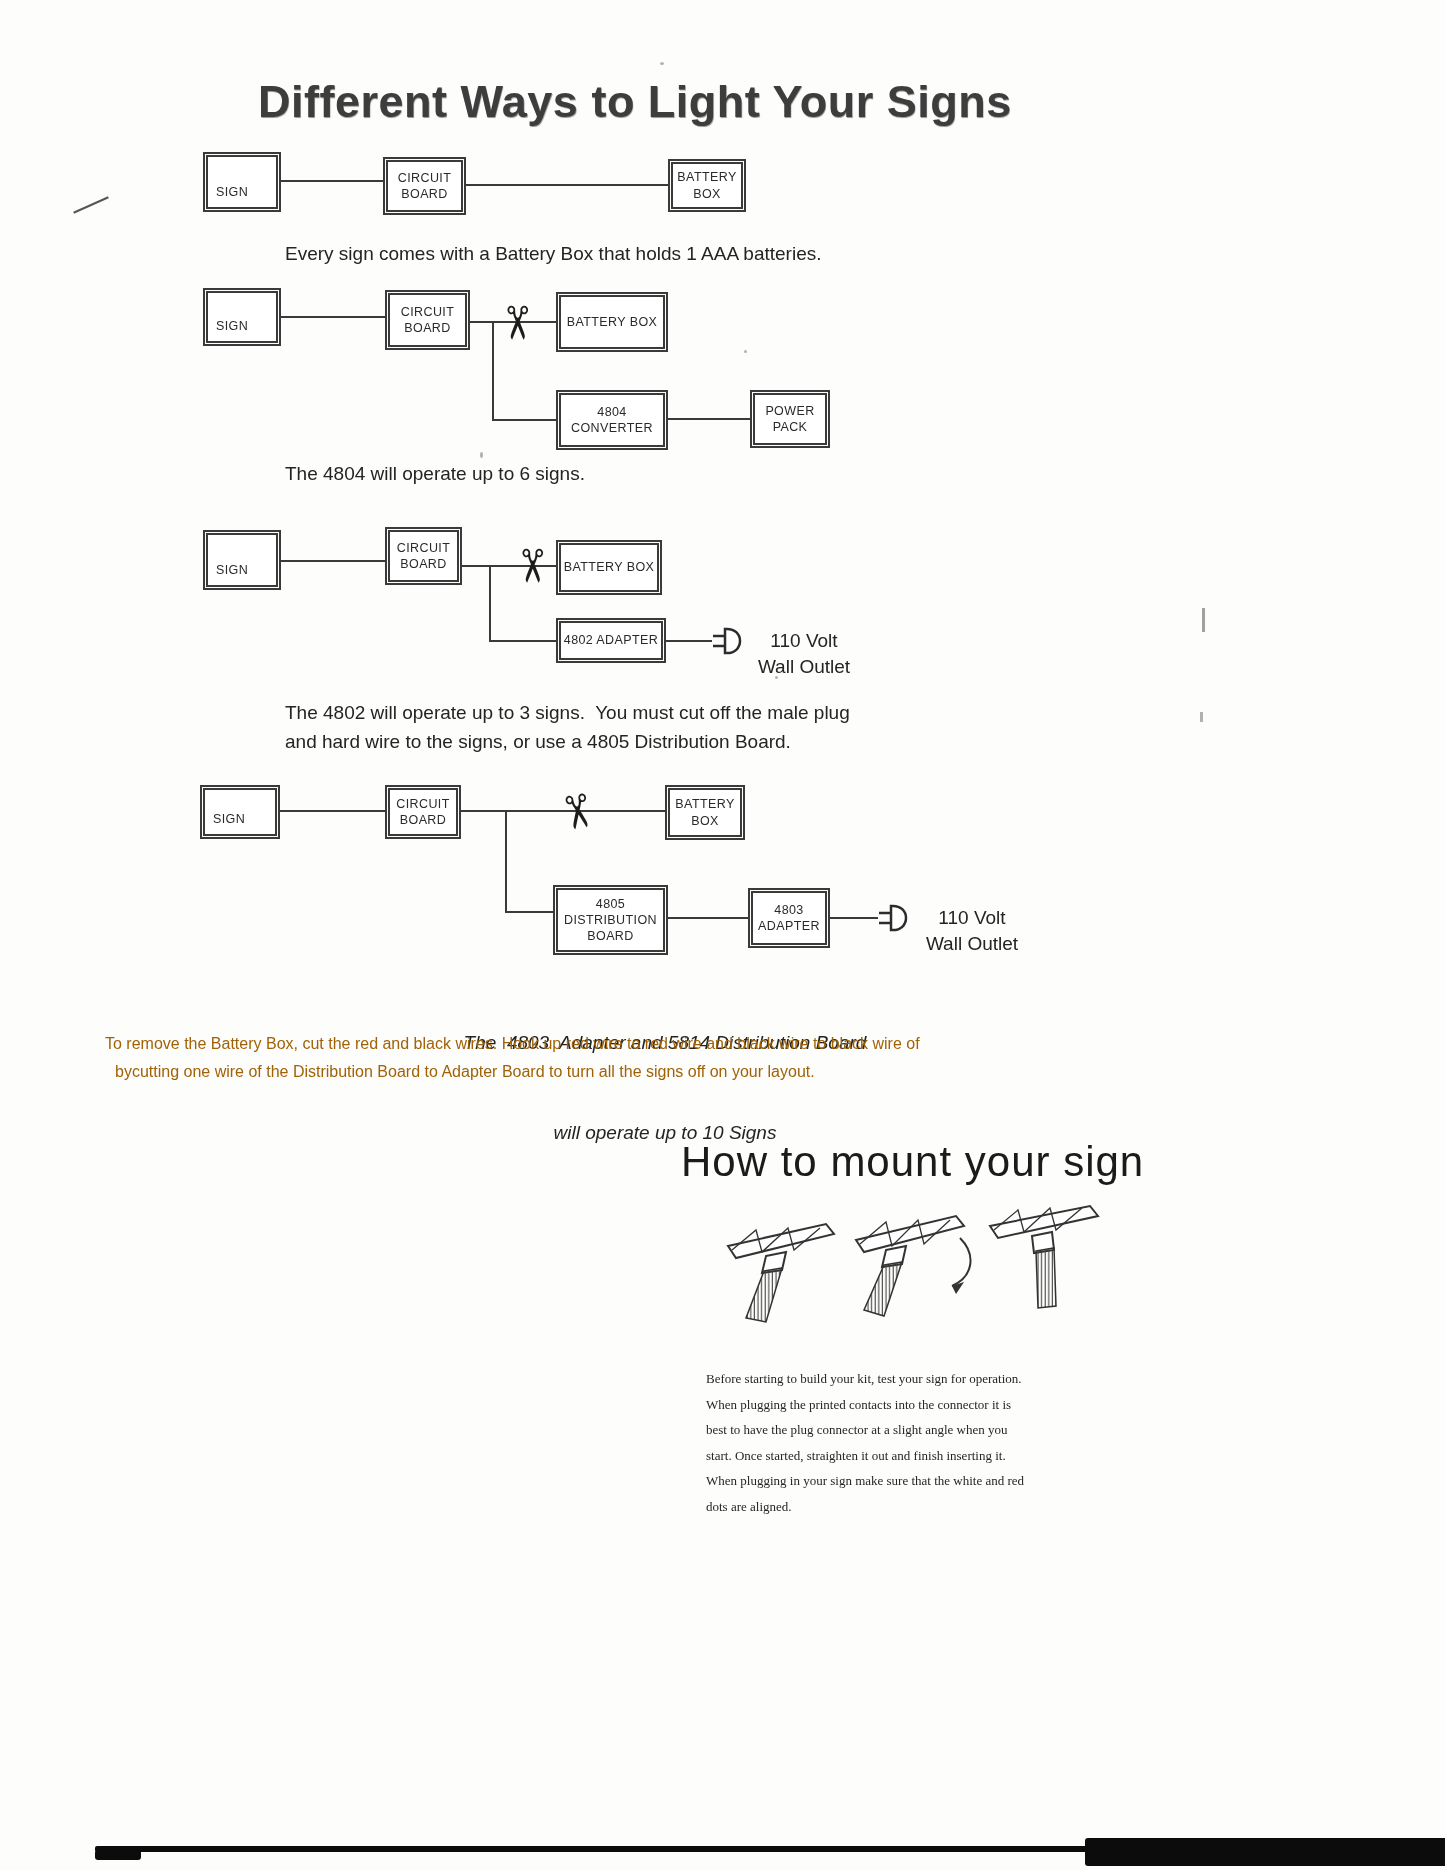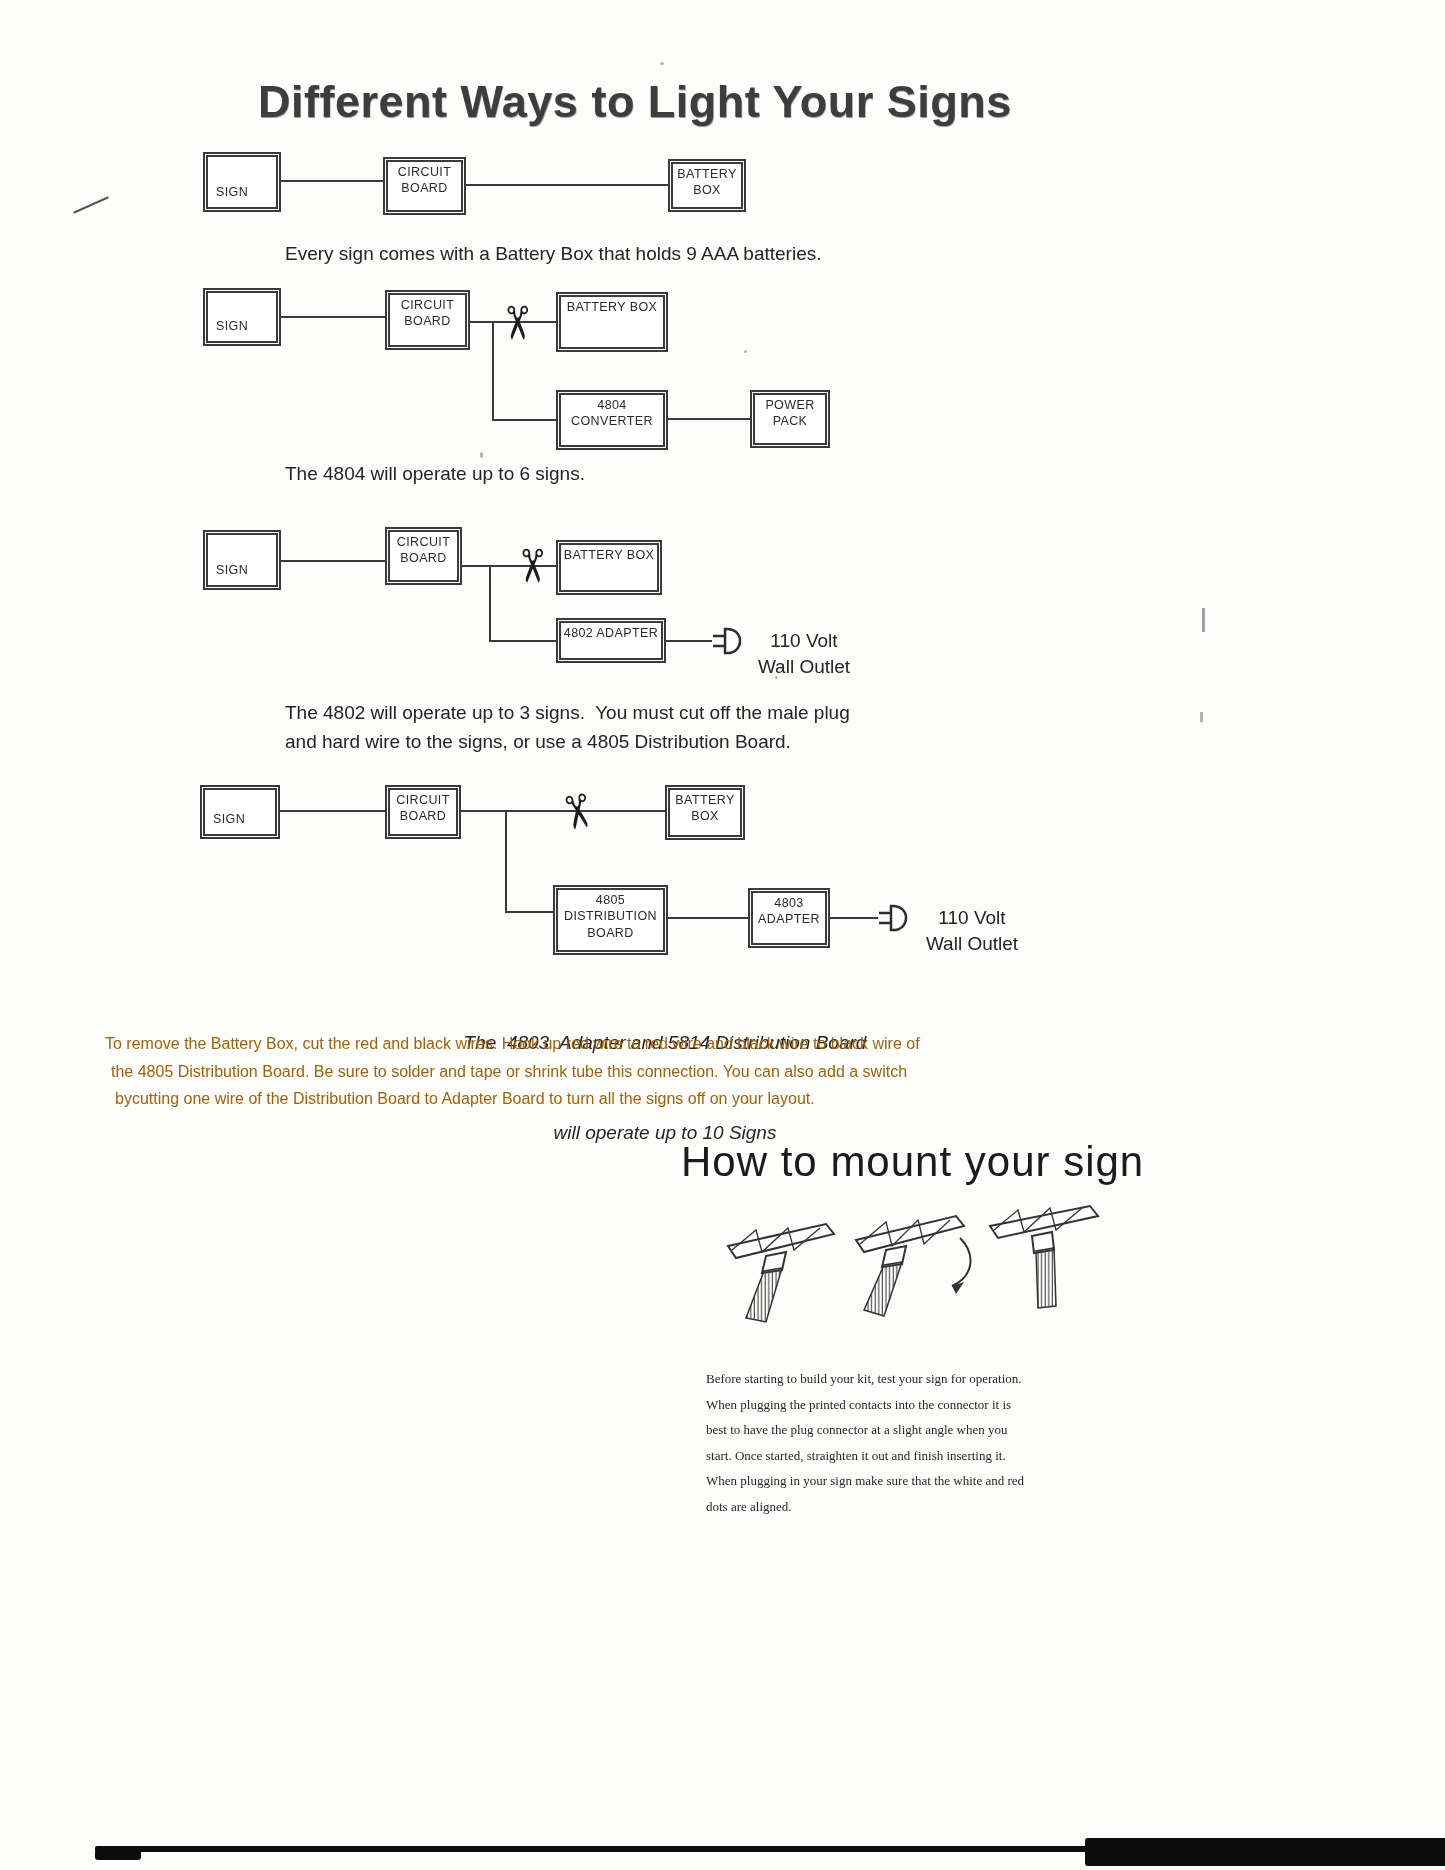--- a/index.html
+++ b/index.html
@@ -9,21 +9,21 @@
     font-family:"Liberation Sans",sans-serif;color:#2e2e2e;
   }
   .abs{position:absolute;}
   .title{
     position:absolute;left:258px;top:76px;width:800px;
     font-size:45px;font-weight:bold;color:#3d3d3d;letter-spacing:.5px;
     text-shadow:0.6px 0.6px 0.7px rgba(70,70,70,.55);
   }
   .box{
     position:absolute;border:5px double #3a3a3a;background:#fff;
-    display:flex;justify-content:center;text-align:center;
+    display:flex;align-items:center;justify-content:center;text-align:center;
     font-size:12.5px;letter-spacing:.4px;color:#2a2a2a;line-height:1.3;
     padding:2px;box-sizing:border-box;
   }
   .box.sign-box{align-items:flex-end;justify-content:flex-start;padding:7px 8px;text-align:left;}
   .hline{position:absolute;height:2px;background:#3a3a3a;}
   .vline{position:absolute;width:2px;background:#3a3a3a;}
   .caption{position:absolute;font-size:19px;color:#242424;white-space:pre-wrap;}
   .caption-italic{font-style:italic;text-align:center;line-height:30px;}
   .scissors{
     position:absolute;width:50px;height:56px;display:flex;align-items:center;justify-content:center;
@@ -58,21 +58,21 @@
     <span>SIGN</span>
   </div>
   <div class="hline" style="left:281px;top:180px;width:102px;"></div>
   <div class="box" style="left:383px;top:157px;width:83px;height:58px;">
     <span>CIRCUIT BOARD</span>
   </div>
   <div class="hline" style="left:466px;top:184px;width:202px;"></div>
   <div class="box" style="left:668px;top:159px;width:78px;height:53px;">
     <span>BATTERY BOX</span>
   </div>
-  <div class="caption" style="left:285px;top:243px;">Every sign comes with a Battery Box that holds 9 AAA batteries.</div>
+  <div class="caption" style="left:285px;top:243px;">Every sign comes with a Battery Box that holds 1 AAA batteries.</div>
 
   <div class="box sign-box" style="left:203px;top:288px;width:78px;height:58px;">
     <span>SIGN</span>
   </div>
   <div class="hline" style="left:281px;top:316px;width:104px;"></div>
   <div class="box" style="left:385px;top:290px;width:85px;height:60px;">
     <span>CIRCUIT BOARD</span>
   </div>
   <div class="hline" style="left:470px;top:321px;width:86px;"></div>
   <div class="scissors" style="left:492px;top:295px;">
@@ -150,21 +150,20 @@
   </svg>
   <div class="outlet-label" style="left:920px;top:905px;">110 Volt Wall Outlet</div>
 
   <div class="caption caption-italic" style="left:455px;top:968px;width:420px;">
     <div>The  4803  Adapter and 5814 Distribution Board</div>
     <div>will operate up to 10 Signs</div>
   </div>
 
   <div class="notes">
     <div class="l1">To remove the Battery Box, cut the red and black wires. Hook up red wire to red wire and black wire to black wire of</div>
-    <div class="l2">the 4805 Distribution Board. Be sure to solder and tape or shrink tube this connection. You can also add a switch</div>
     <div class="l3">bycutting one wire of the Distribution Board to Adapter Board to turn all the signs off on your layout.</div>
   </div>
 
   <div class="mount-title">How to mount your sign</div>
 
   <svg class="abs" style="left:722px;top:1198px;" width="400" height="160" viewBox="0 0 400 160">
     <defs>
       <pattern id="hatch" width="3.6" height="3.6" patternUnits="userSpaceOnUse">
         <line x1="1.2" y1="0" x2="1.2" y2="3.6" stroke="#444" stroke-width="1.1"></line>
       </pattern>

